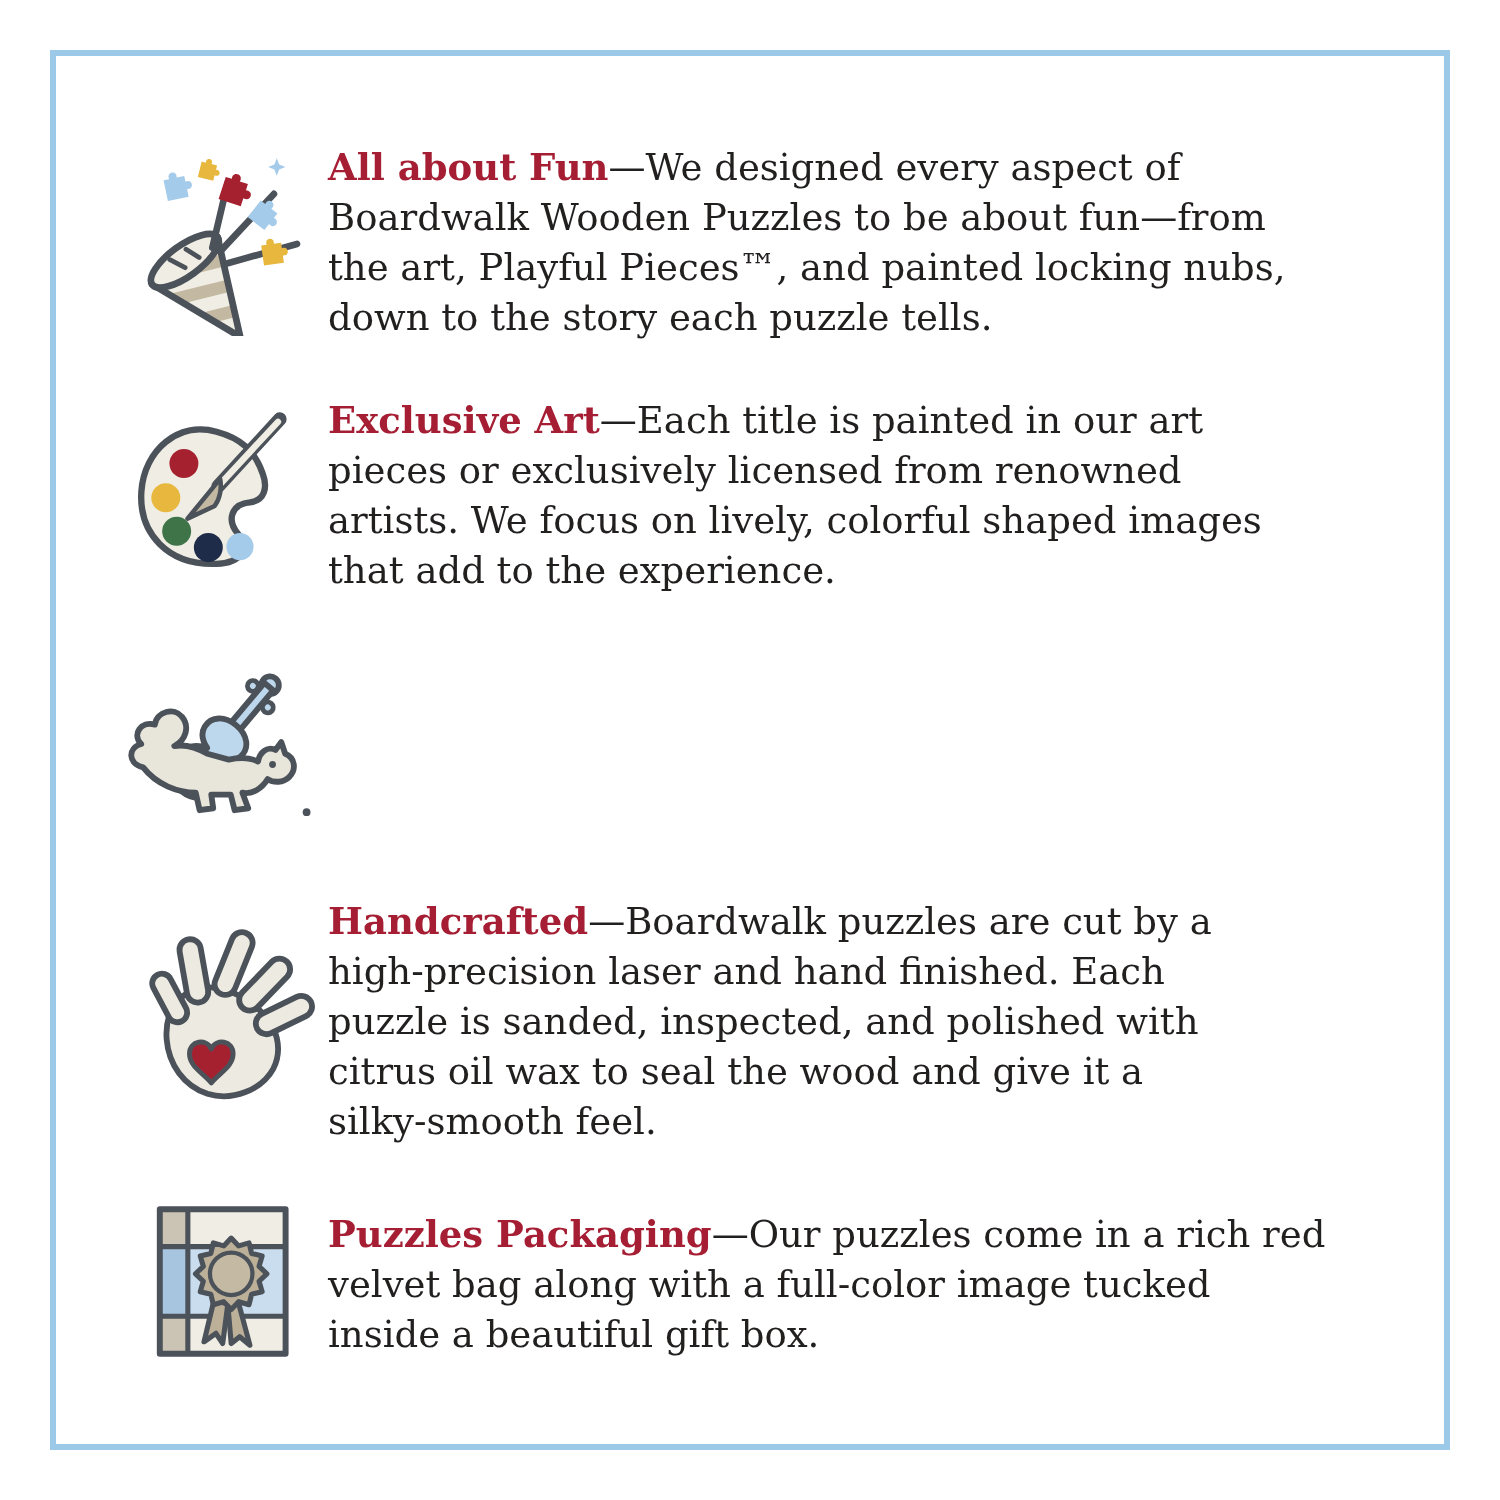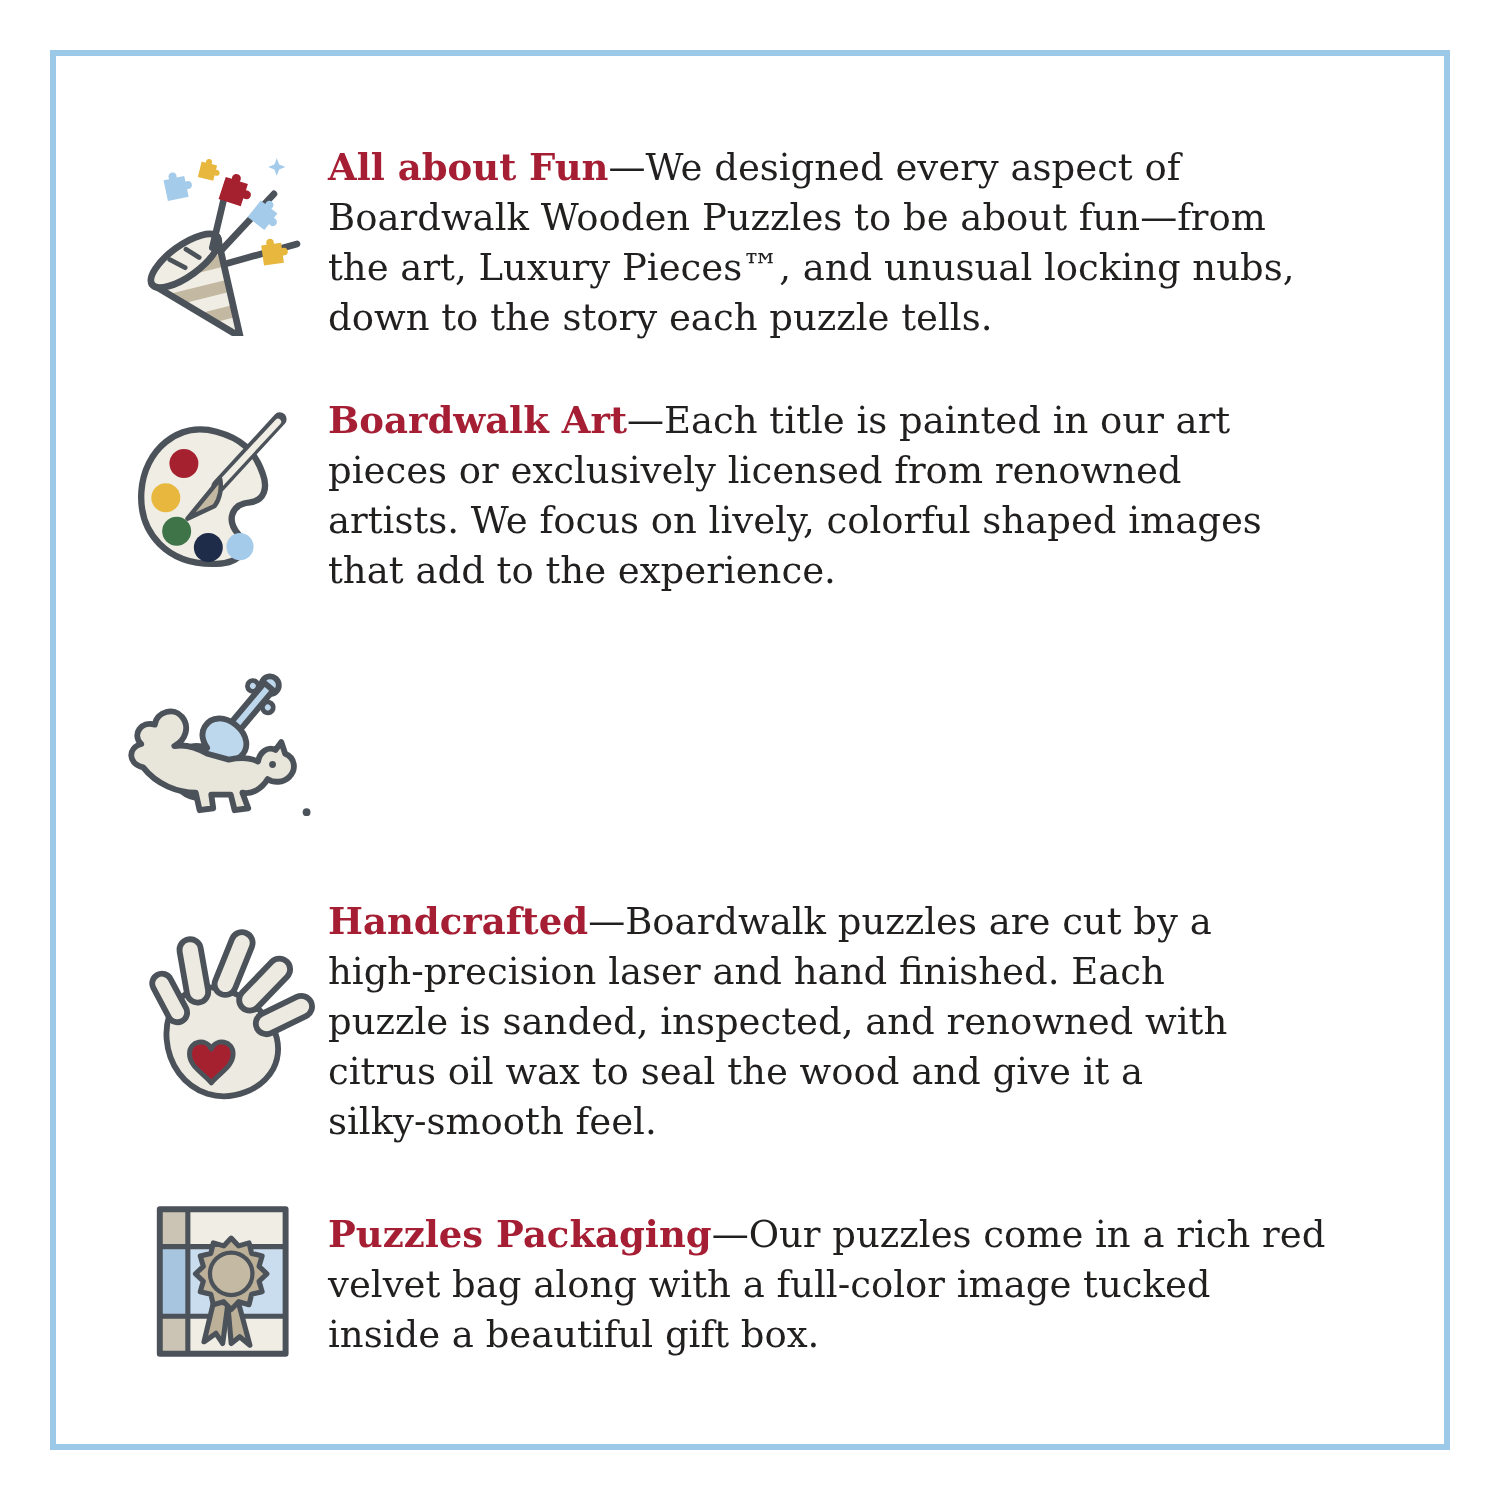--- a/index.html
+++ b/index.html
@@ -91,39 +91,39 @@
         <use href="#pz" transform="translate(44,24) rotate(-12)" fill="#A5CBEA"></use>
         <use href="#pz" transform="translate(86,6) rotate(14) scale(0.75)" fill="#E8B83E"></use>
         <use href="#pz" transform="translate(112,20) rotate(18) scale(1.1)" fill="#A6212F"></use>
         <path d="M0,-9 L2.5,-2.5 L9,0 L2.5,2.5 L0,9 L-2.5,2.5 L-9,0 L-2.5,-2.5 Z" transform="translate(163,16)" fill="#A5CBEA"></path>
         <use href="#pz" transform="translate(150,46) rotate(38)" fill="#A5CBEA"></use>
         <use href="#pz" transform="translate(146,92) rotate(-8) scale(0.95)" fill="#E8B83E"></use>
       </svg>
     </div>
     <p class="text-cell"><strong class="heading">All about Fun</strong><span>—We designed every aspect of
 Boardwalk Wooden Puzzles to be about fun—from
-the art, Luxury Pieces™, and unusual locking nubs,
+the art, Playful Pieces™, and painted locking nubs,
 down to the story each puzzle tells.</span></p>
   </section>
 
   <section class="row">
     <div class="icon-cell">
       <svg width="190" height="176" viewBox="0 0 210 190">
         <path d="M100,24 C58,12 20,44 17,90 C14,136 46,172 100,170 C128,169 137,152 124,137 C111,122 116,104 137,102 C153,100 157,86 151,70 C142,44 126,31 100,24 Z" fill="#F0EDE4" stroke="#4C525A" stroke-width="7" stroke-linejoin="round"></path>
         <circle cx="64" cy="59" r="16" fill="#A6212F"></circle>
         <circle cx="44" cy="97" r="16" fill="#E8B83E"></circle>
         <circle cx="56" cy="134" r="16" fill="#3F7448"></circle>
         <circle cx="91" cy="152" r="16" fill="#1E2B49"></circle>
         <circle cx="126" cy="151" r="15" fill="#A5CBEA"></circle>
         <line x1="170" y1="10" x2="102" y2="84" stroke="#4C525A" stroke-width="15" stroke-linecap="round"></line>
         <line x1="168" y1="13" x2="104" y2="82" stroke="#F0EDE4" stroke-width="7" stroke-linecap="round"></line>
         <path d="M104,76 L68,120 L98,106 C104,98 106,86 104,76 Z" fill="#C3B8A1" stroke="#4C525A" stroke-width="5" stroke-linejoin="round"></path>
       </svg>
     </div>
-    <p class="text-cell"><strong class="heading">Boardwalk Art</strong><span>—Each title is painted in our art
+    <p class="text-cell"><strong class="heading">Exclusive Art</strong><span>—Each title is painted in our art
 pieces or exclusively licensed from renowned
 artists. We focus on lively, colorful shaped images
 that add to the experience.</span></p>
   </section>
 
   <section class="row">
     <div class="icon-cell">
       <svg width="214" height="196" viewBox="0 0 220 200">
         <g transform="translate(118,88) rotate(40)">
           <circle cx="0" cy="-66" r="9" fill="#BDD7EC" stroke="#4C525A" stroke-width="6"></circle>
@@ -149,21 +149,21 @@
           <rect x="-11" y="-56" width="22" height="66" rx="11" transform="translate(76,70) rotate(-10)"></rect>
           <rect x="-11" y="-58" width="22" height="68" rx="11" transform="translate(104,62) rotate(22)"></rect>
           <rect x="-11" y="-56" width="22" height="66" rx="11" transform="translate(129,78) rotate(44)"></rect>
           <rect x="-11" y="-52" width="22" height="62" rx="11" transform="translate(146,102) rotate(64)"></rect>
         </g>
         <path d="M0,-5 C-4,-14 -18,-12 -18,-1 C-18,9 -8,14 0,23 C8,14 18,9 18,-1 C18,-12 4,-14 0,-5 Z" transform="translate(90,134) scale(1.25)" fill="#A6212F" stroke="#4C525A" stroke-width="4" stroke-linejoin="round"></path>
       </svg>
     </div>
     <p class="text-cell"><strong class="heading">Handcrafted</strong><span>—Boardwalk puzzles are cut by a
 high-precision laser and hand finished. Each
-puzzle is sanded, inspected, and renowned with
+puzzle is sanded, inspected, and polished with
 citrus oil wax to seal the wood and give it a
 silky-smooth feel.</span></p>
   </section>
 
   <section class="row">
     <div class="icon-cell">
       <svg width="170" height="170" viewBox="0 0 200 200">
         <rect x="28" y="12" width="148" height="170" fill="#F0EDE5"></rect>
         <rect x="28" y="12" width="33" height="44" fill="#CBC4B4"></rect>
         <rect x="28" y="138" width="33" height="44" fill="#CBC4B4"></rect>

